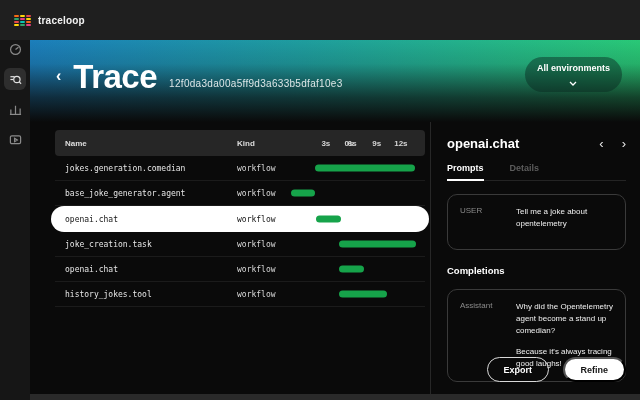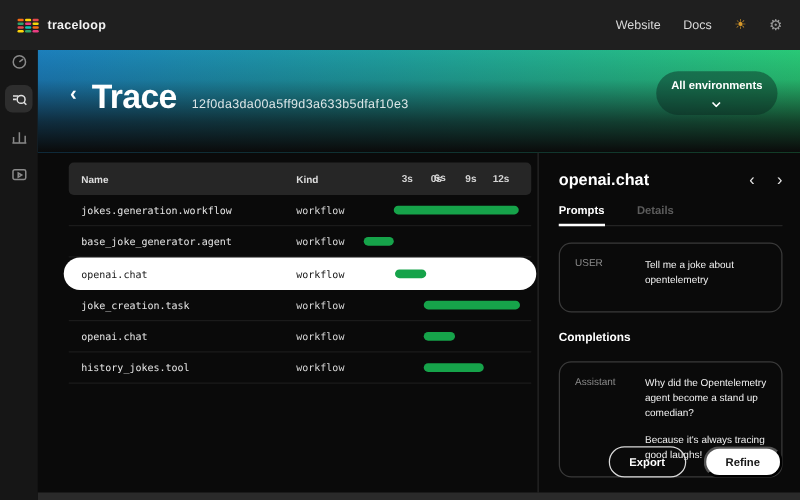--- a/index.html
+++ b/index.html
@@ -35,21 +35,21 @@
   .main { position:absolute; top:28px; left:30px; right:0; bottom:0; background:#0a0a0a;
     border-radius:10px 10px 0 0; overflow:hidden; }
 
   .hero { position:relative; height:94px;
     background:
       linear-gradient(180deg, rgba(10,10,10,0) 0%, rgba(10,10,10,.18) 38%, rgba(10,10,10,.72) 74%, #0a0a0a 100%),
       linear-gradient(90deg, #1d86c7 0%, #20a7a8 45%, #2bd57e 100%);
     display:flex; align-items:center; padding:4px 18px 0 26px; }
   .back-btn { font-size:16px; color:#fff; line-height:1; margin-right:12px; cursor:pointer;
     font-weight:bold; padding-bottom:2px; }
-  .hero-title { font-size:27px; font-weight:bold; color:#fff; letter-spacing:-.5px; }
+  .hero-title { font-size:33px; font-weight:bold; color:#fff; letter-spacing:-.5px; }
   .trace-id { font-size:10px; color:rgba(255,255,255,.85); margin-left:12px; margin-top:12px;
     letter-spacing:.3px; }
   .env-pill { margin-left:auto; margin-top:-6px; display:flex; align-items:center; gap:8px;
     background:rgba(8,38,30,.45); border-radius:999px; padding:6px 12px; cursor:pointer;flex-direction:column; }
   .env-pill span { font-size:9px; color:#fff; font-weight:bold; }
 
   
   .content { position:absolute; top:94px; left:0; right:0; bottom:6px; display:flex; }
   .left-pane { width:400px; flex:0 0 400px; padding:8px 5px 0 25px; }
   .divider { width:1px; background:#272727; }
@@ -111,26 +111,20 @@
           <i style="background:#f5d90a"></i>
         <i style="background:#e5484d"></i>
           <i style="background:#0ac5b3"></i>
           <i style="background:#f76b15"></i>
         <i style="background:#ffd60a"></i>
           <i style="background:#30a46c"></i>
           <i style="background:#e93d82"></i>
       </span>
       <span class="brand-name">traceloop</span>
     </div>
-    <nav class="topnav">
-      <span class="toplink">Website</span>
-      <span class="toplink">Docs</span>
-      <span class="sun">☀</span>
-      <span class="gear">⚙</span>
-    </nav>
   </header>
 
   <aside class="sidebar">
     <div class="side-item">
       <svg width="13" height="13" viewBox="0 0 14 14" fill="none" stroke-width="1.3">
         <circle cx="7" cy="7" r="5.3"></circle>
           <line x1="7" y1="7" x2="10.2" y2="4.6"></line>
       </svg>
     </div>
     <div class="side-item active">
@@ -178,21 +172,21 @@
           <span class="timeline">
             <span class="tick" style="left: 7.5%; margin-left: 48px;">0s</span>
             <span class="tick" style="left: 26%;">3s</span>
             <span class="tick" style="left: 45.5%; font-family: Liberation Mono, monospace;">6s</span>
             <span class="tick" style="left: 64%;">9s</span>
             <span class="tick" style="left: 82%;">12s</span>
           </span>
         </div>
 
         <div class="trow">
-          <span class="name">jokes.generation.workflow</span>
+          <span class="name">jokes.generation.comedian</span>
           <span class="kind">workflow</span>
           <span class="timeline">
               <span class="bar" style="left: 18%; width: 74.5%;"></span>
             </span>
         </div>
         <div class="trow">
           <span class="name">base_joke_generator.agent</span>
           <span class="kind">workflow</span>
           <span class="timeline">
               <span class="bar" style="left: 0%; width: 18%;"></span>

